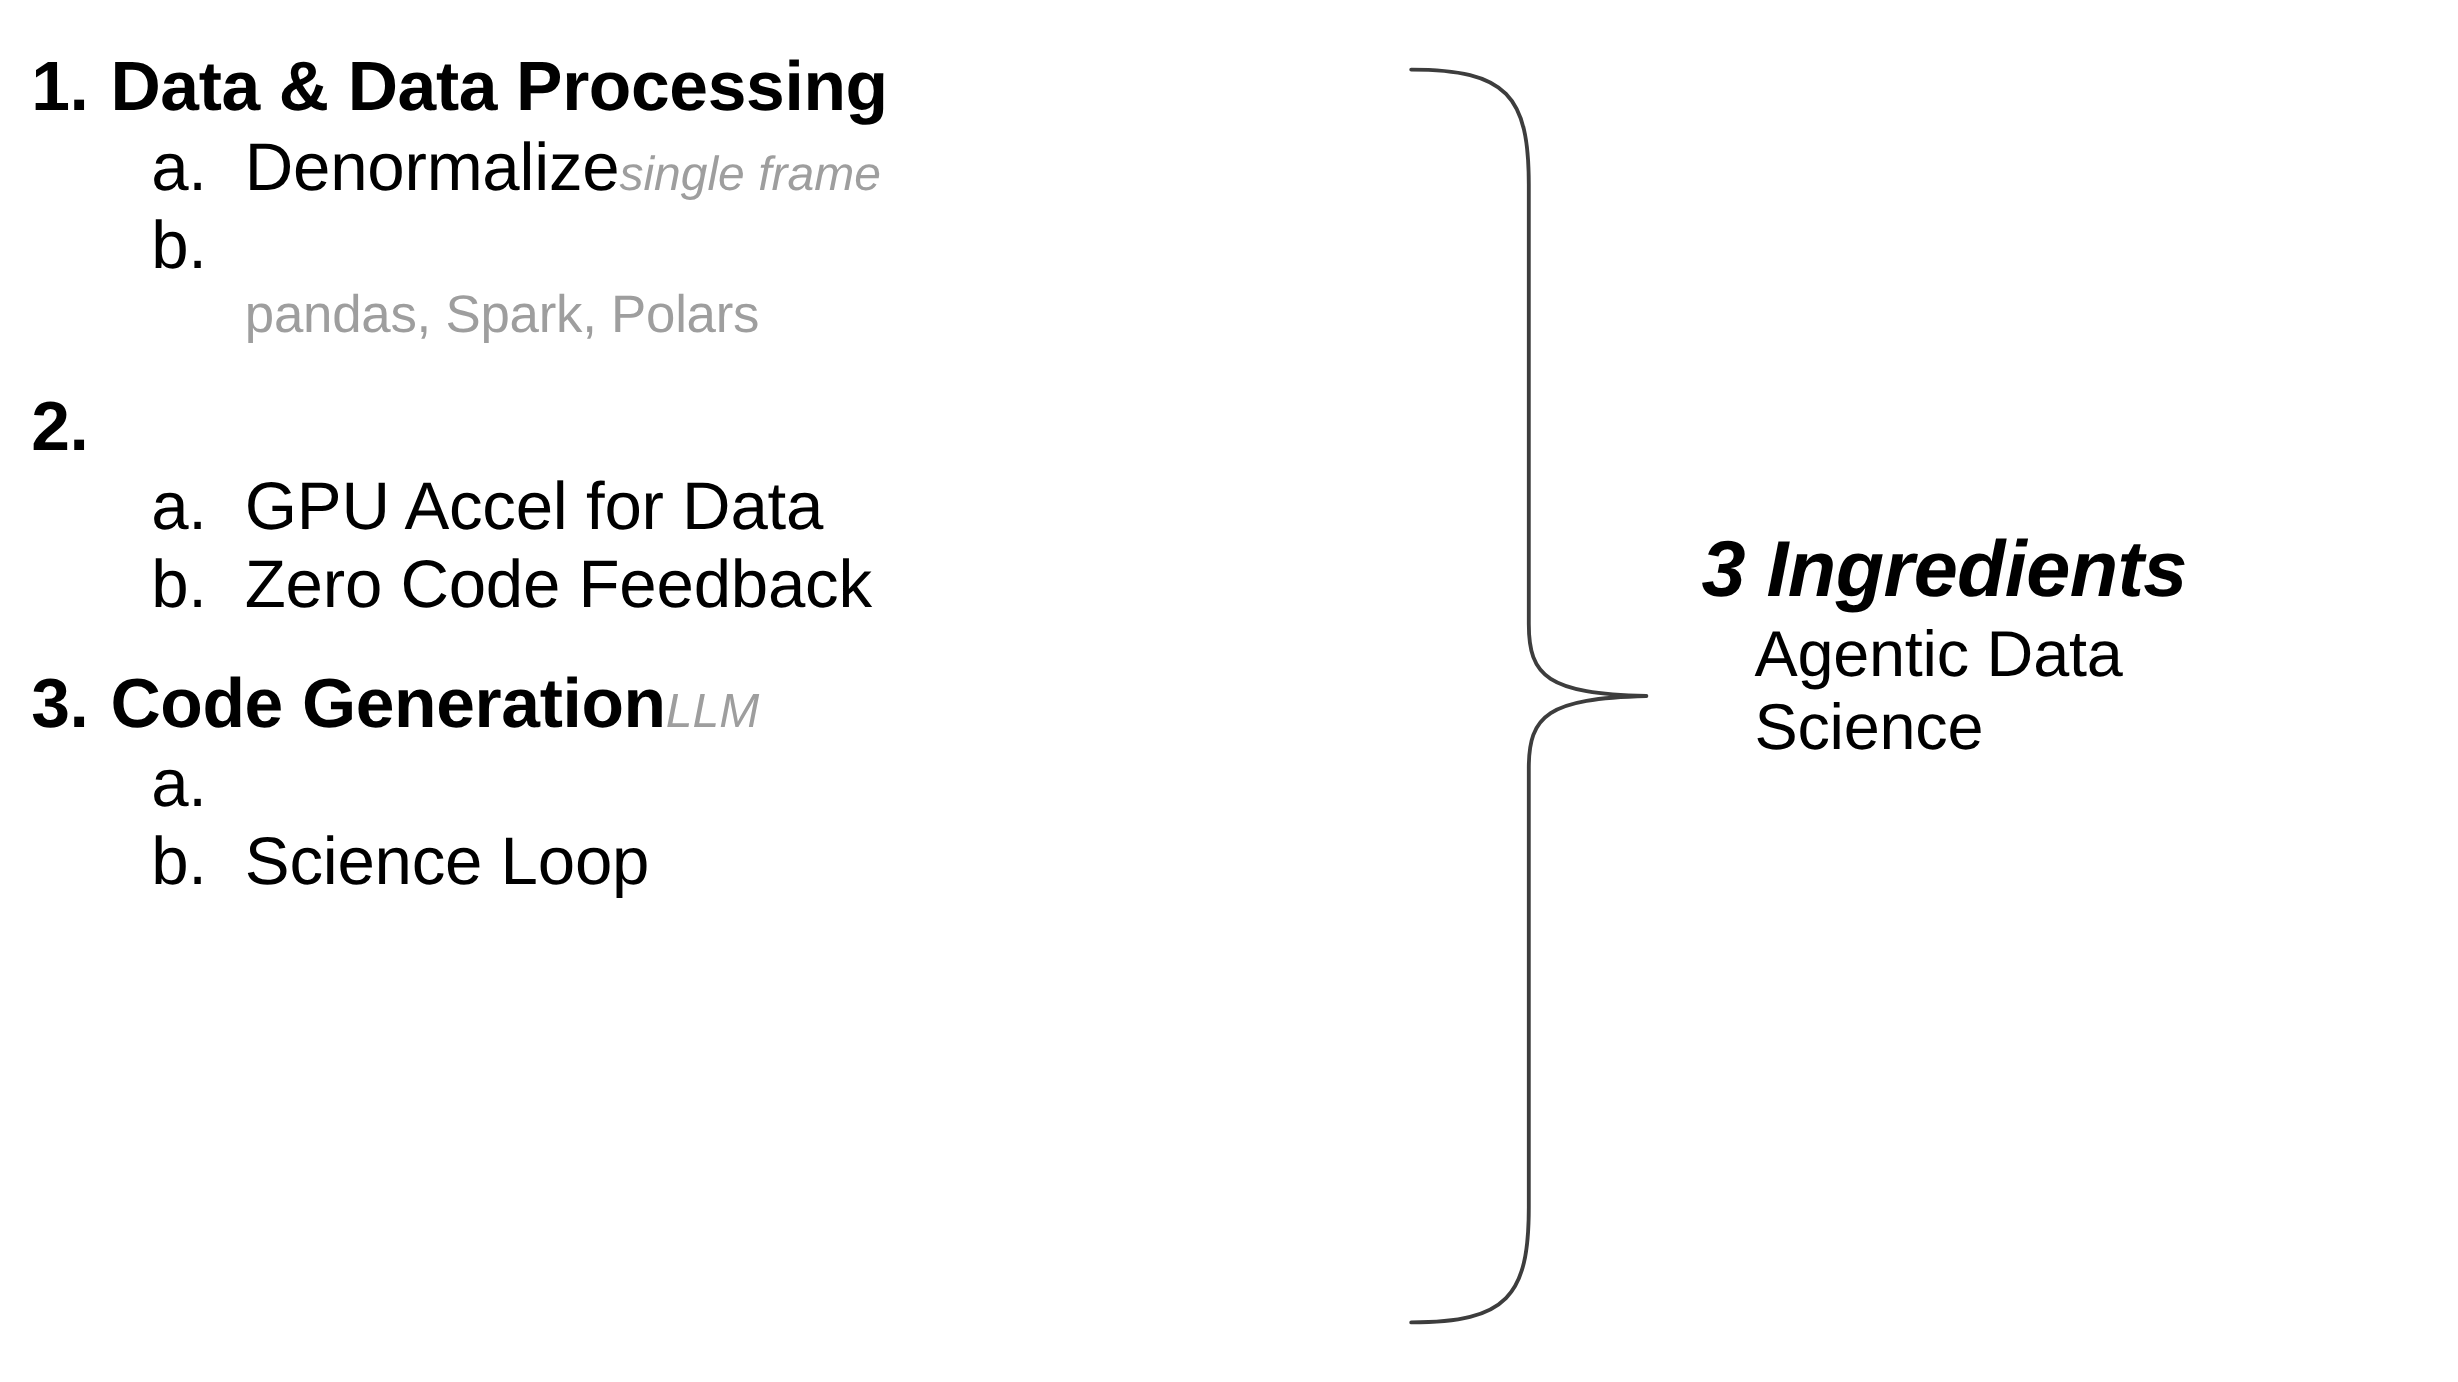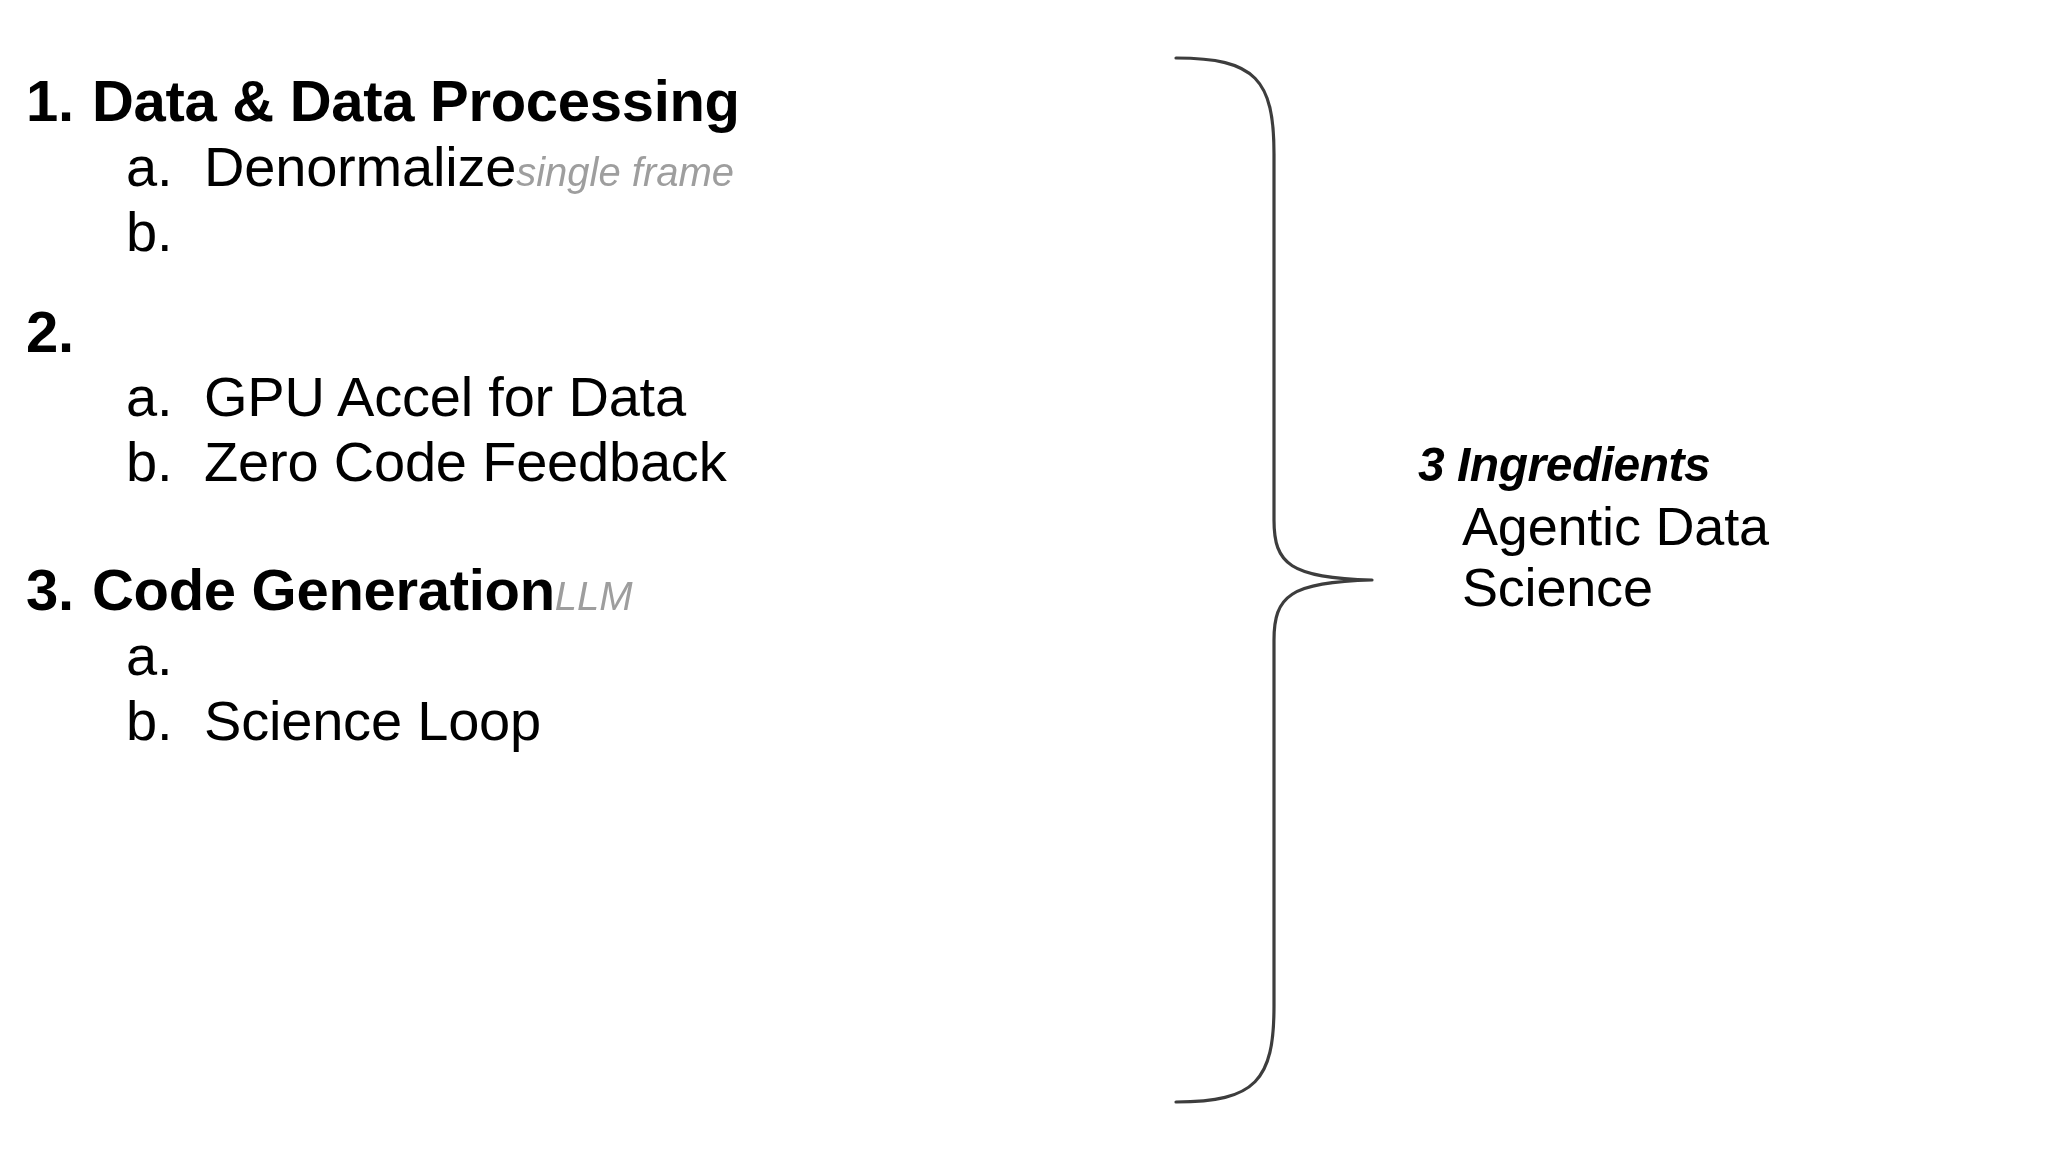--- a/index.html
+++ b/index.html
@@ -42,21 +42,21 @@
     font-weight: bold;
     line-height: 1.15;
     letter-spacing: -0.3px;
     white-space: nowrap;
   }
   .lvl1 .marker {
     width: 66px;
     flex: 0 0 66px;
     font-weight: bold;
   }
-  .lvl1 .txt { font-weight: bold; margin-top: 28px; }
+  .lvl1 .txt { font-weight: bold; }
 
   .lvl2 {
     display: flex;
     align-items: baseline;
     font-size: 56px;
     font-weight: normal;
     line-height: 1.16;
     letter-spacing: -0.2px;
     white-space: nowrap;
     margin-left: 100px;
@@ -96,21 +96,21 @@
   }
 
   
   .right-block {
     position: absolute;
     left: 1418px;
     top: 440px;
     width: 600px;
   }
   .right-title {
-    font-size: 48px;
+    font-size: 66px;
     font-weight: bold;
     font-style: italic;
     line-height: 1.05;
     letter-spacing: -0.5px;
     white-space: nowrap;
   }
   .right-sub {
     font-size: 54px;
     font-weight: normal;
     font-style: normal;
@@ -137,20 +137,21 @@
       <div class="lvl2">
         <span class="marker">a.</span>
         <span>Denormalize</span>
         <span class="note">single frame</span>
       </div>
 
       <div class="lvl2">
         <span class="marker">b.</span>
       </div>
 
+      <div class="lvl3">pandas, Spark, Polars</div>
     </div>
 
     <div class="group">
       <div class="lvl1">
         <span class="marker">2.</span>
       </div>
 
       <div class="lvl2">
         <span class="marker">a.</span>
         <span>GPU Accel for Data</span>

